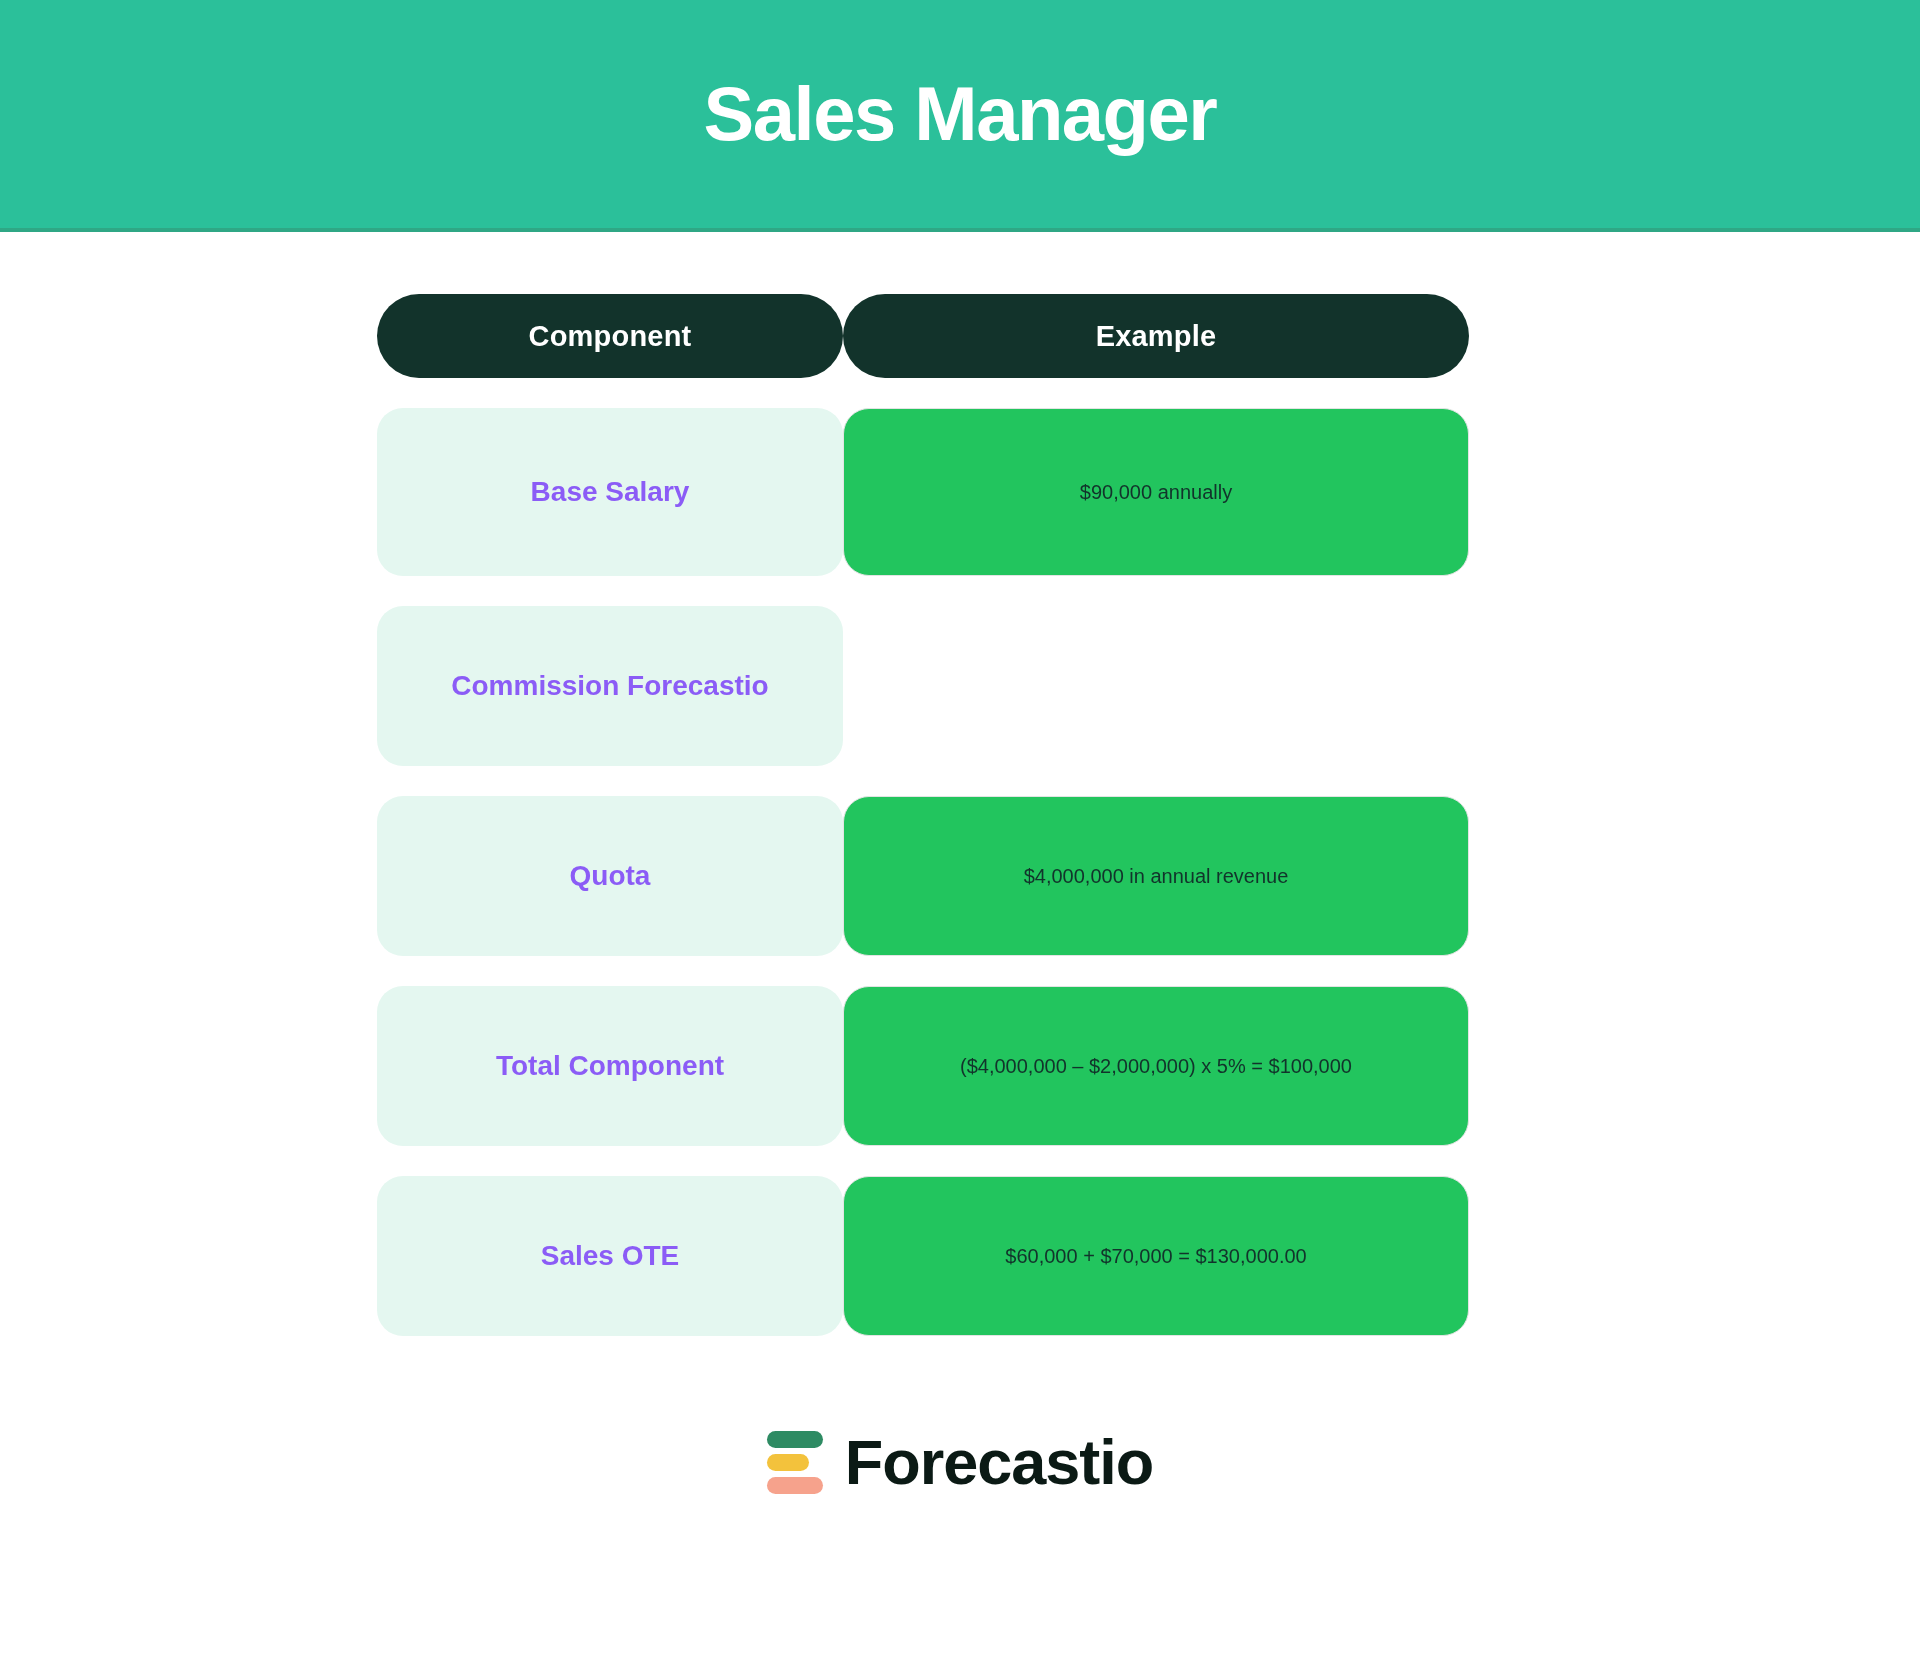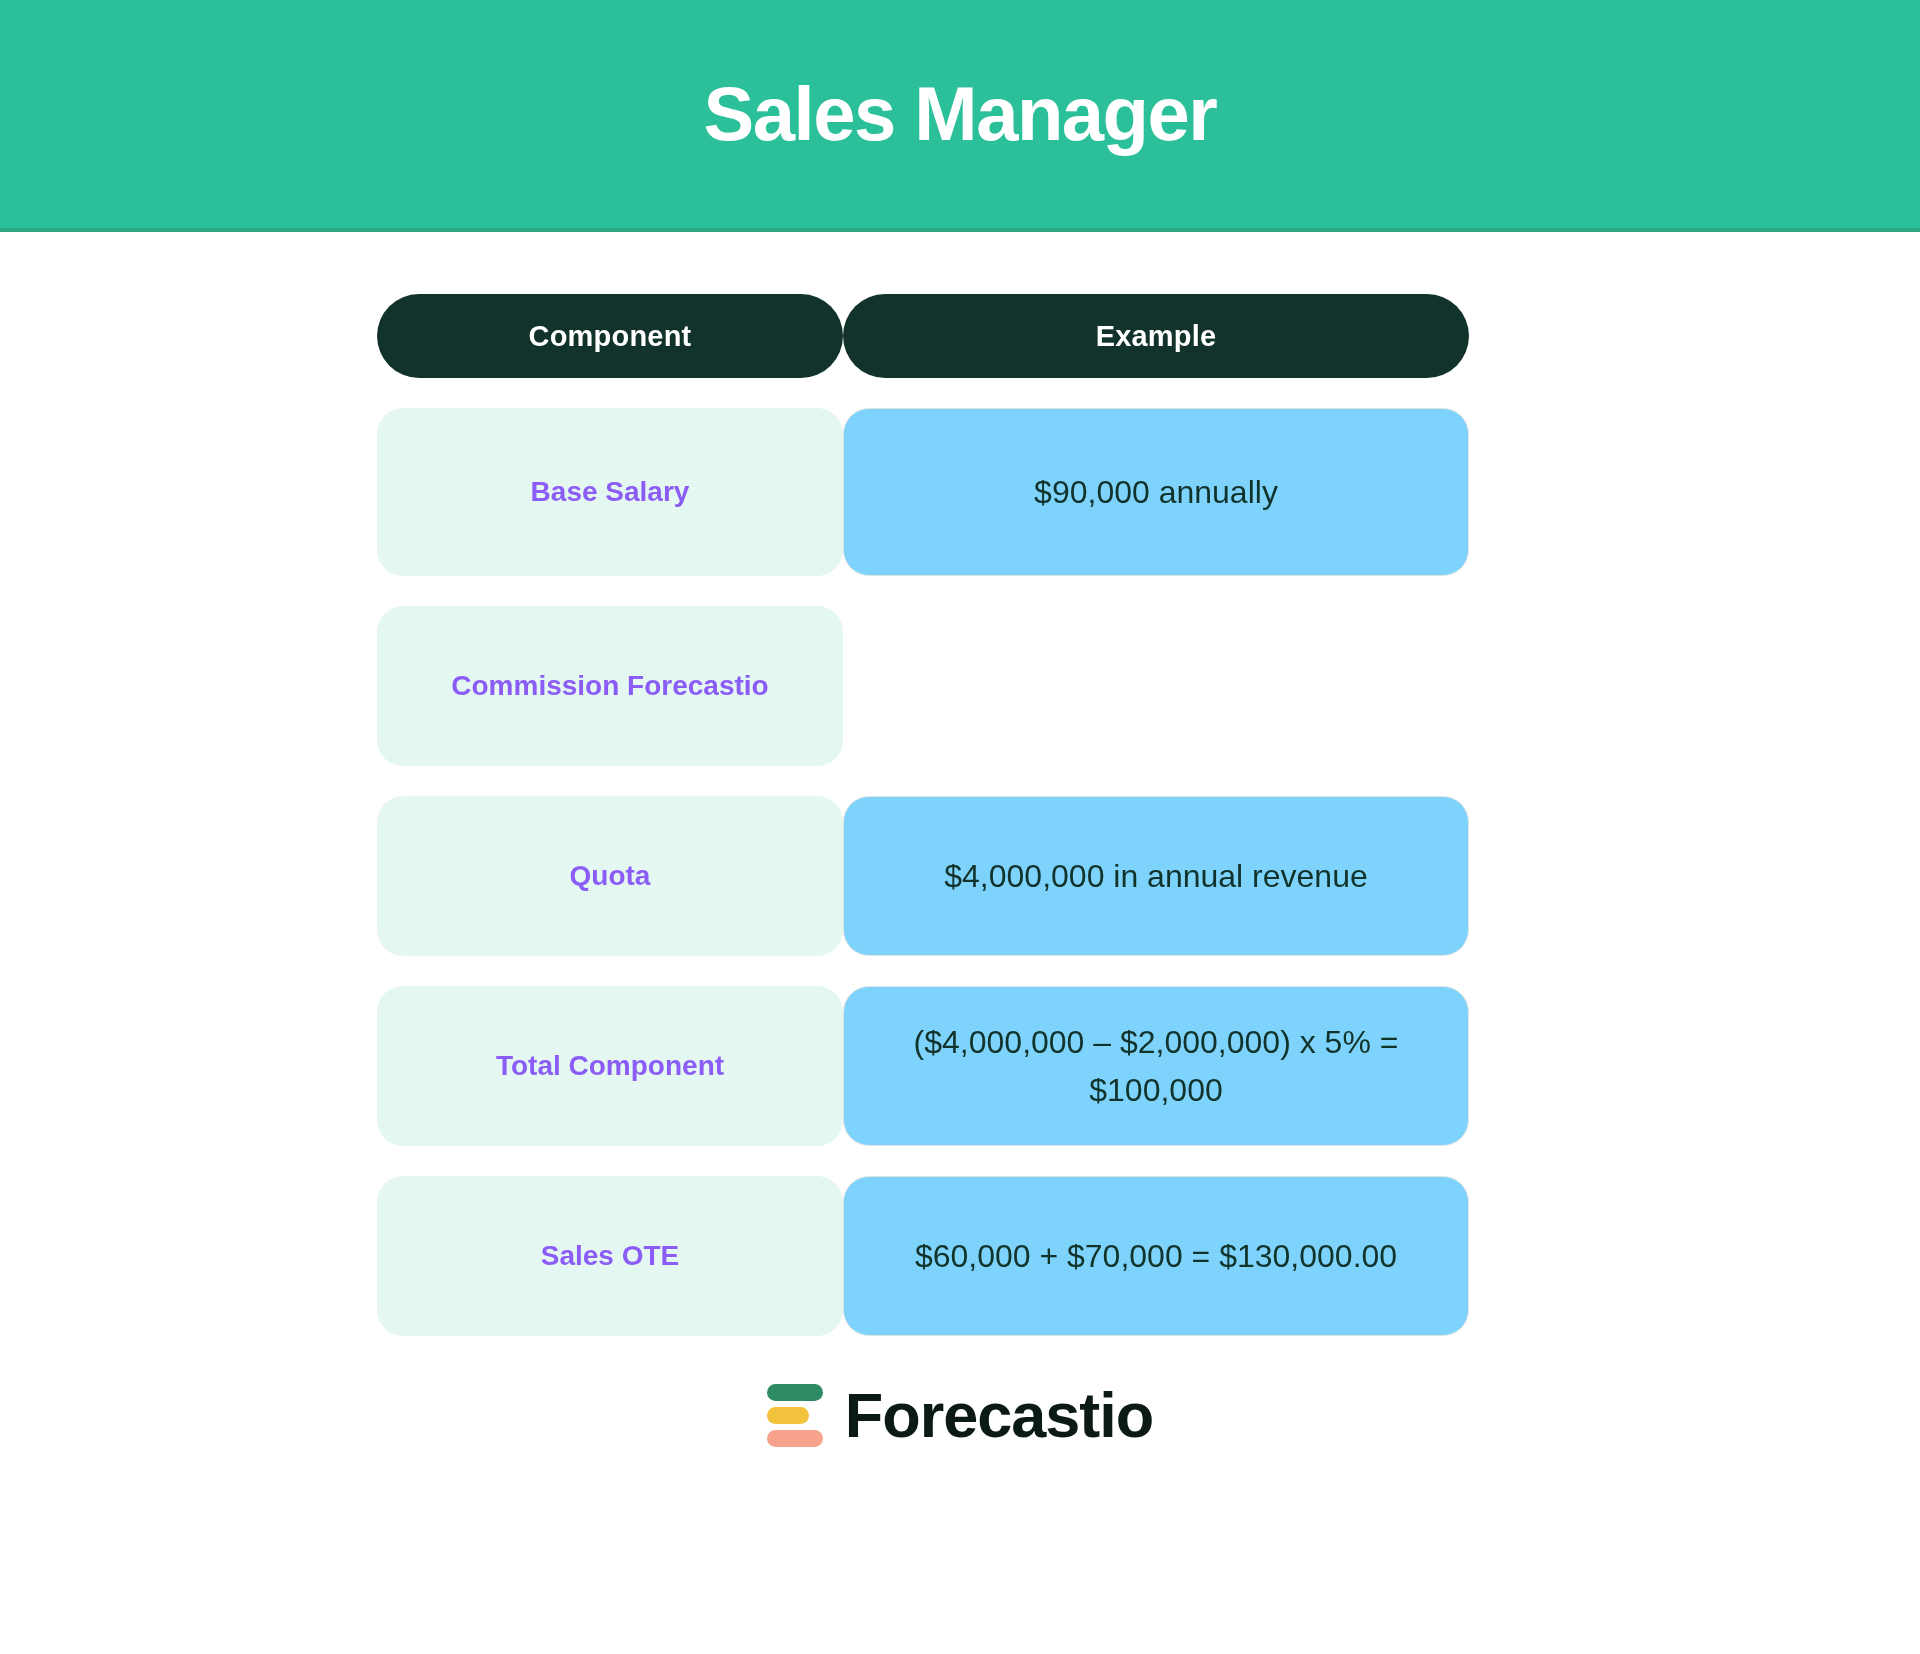--- a/index.html
+++ b/index.html
@@ -91,40 +91,40 @@
     font-size: 28px;
     font-weight: 700;
     display: flex;
     align-items: center;
     justify-content: center;
     text-align: center;
     box-sizing: border-box;
     padding: 24px 20px;
   }
   .cell-right {
-    background: #7dd3fc;
+    background: #22c55e;
     border: 1.5px solid #E2E4E3;
     border-radius: 26px;
     color: #12332B;
-    font-size: 32px;
+    font-size: 20px;
     font-weight: 400;
     display: flex;
     align-items: center;
     justify-content: center;
     text-align: center;
     box-sizing: border-box;
     padding: 14px 26px;
     line-height: 1.5;
   }
   .row-h-1 .cell-left, .row-h-1 .cell-right { height: 168px; }
   .row-h-2 .cell-left, .row-h-2 .cell-right { height: 160px; }
 
   
   .footer {
-    margin-top: 48px;
+    margin-top: 95px;
     display: flex;
     align-items: center;
     justify-content: center;
   }
   .logo {
     display: flex;
     align-items: center;
     gap: 22px;
   }
   .logo-mark {

